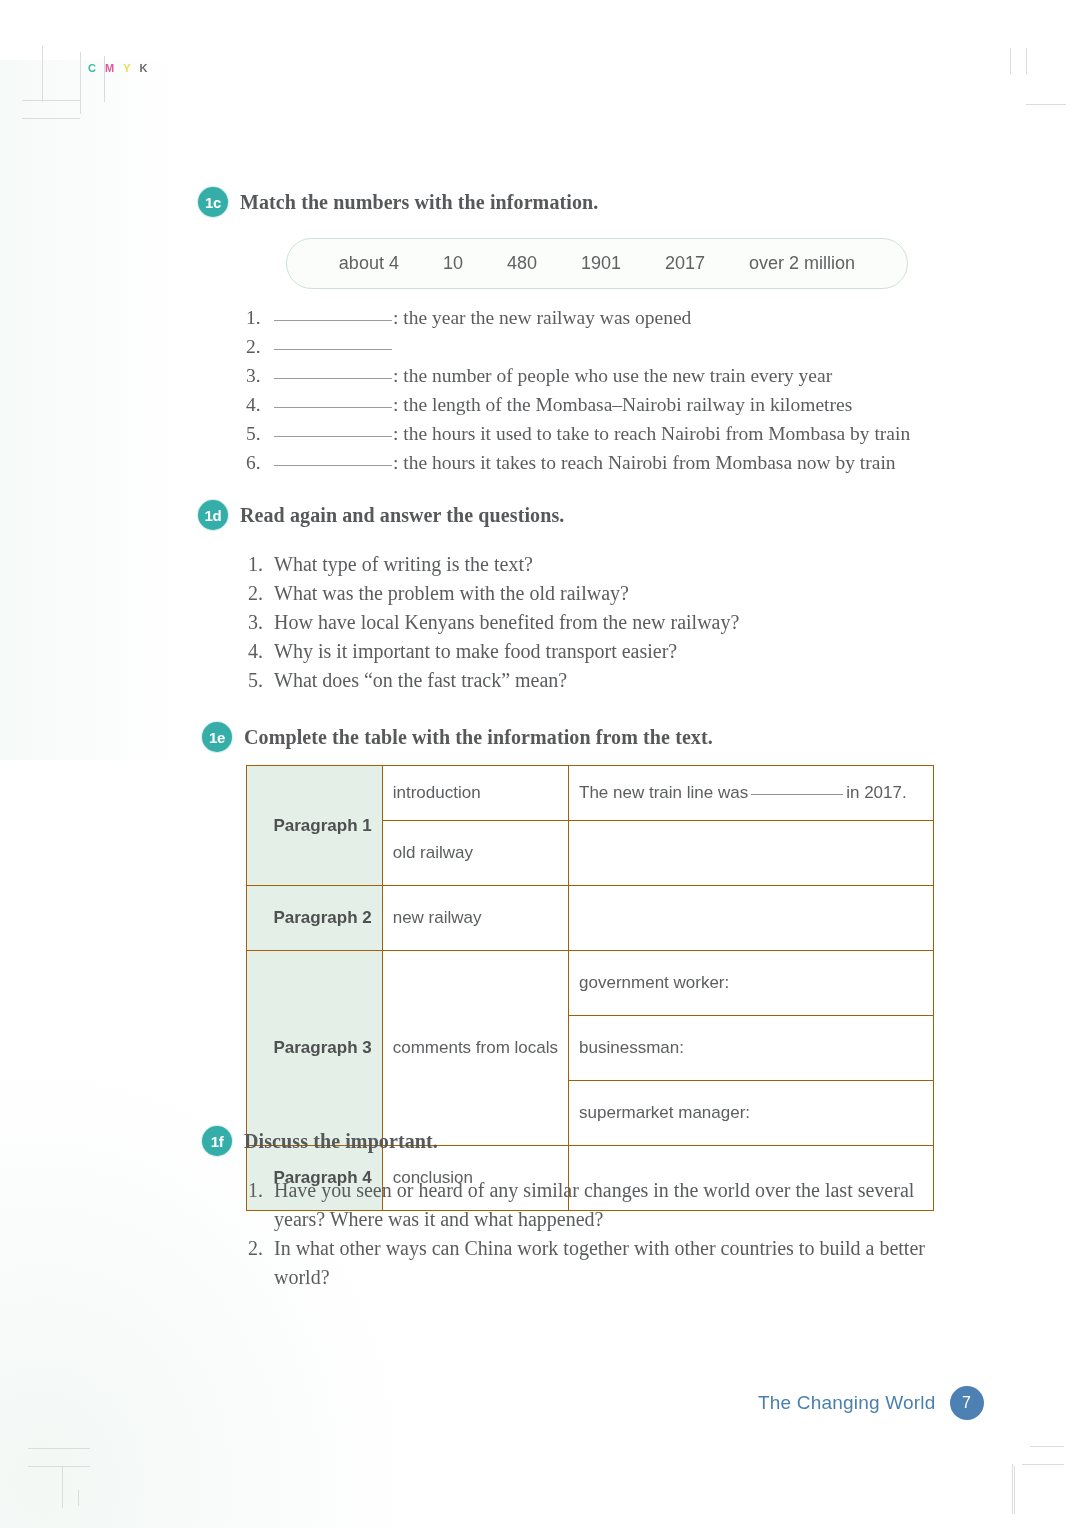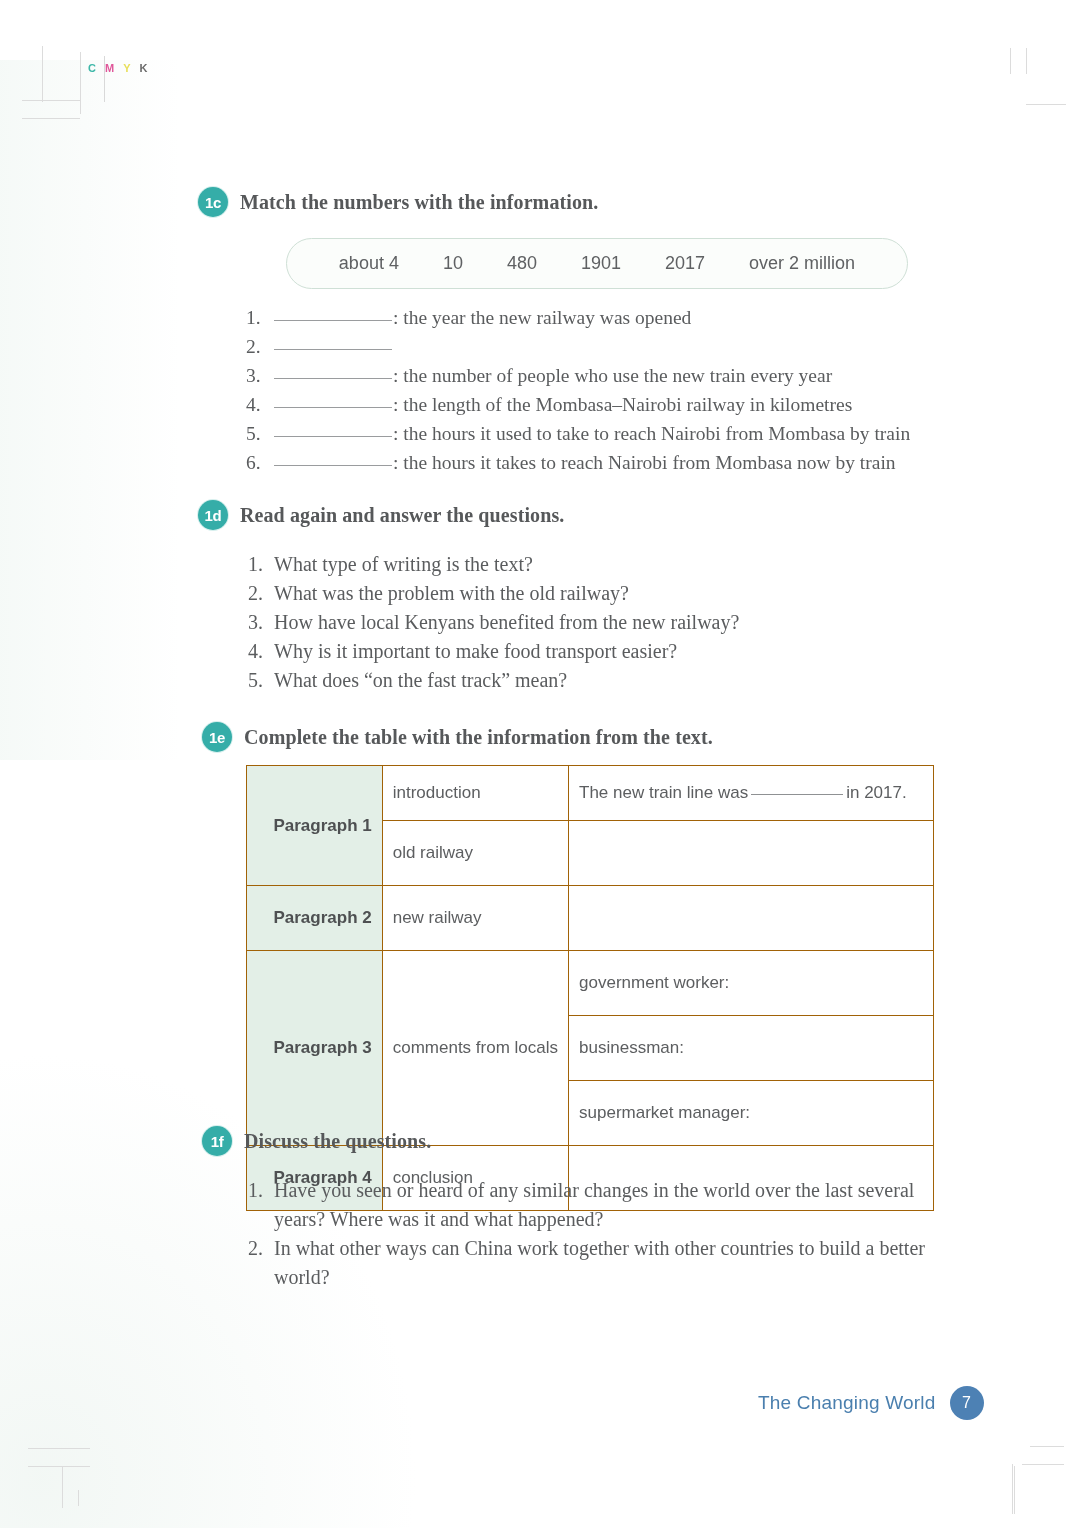--- a/index.html
+++ b/index.html
@@ -375,21 +375,21 @@
           <td class="para">Paragraph 4</td>
           <td class="kind tall">conclusion</td>
           <td class="fill tall"></td>
         </tr>
       </tbody>
     </table>
 
     <div class="exercise" style="left:202px; top:1126px;">
       <div class="ex-head">
         <div class="badge">1f</div>
-        <div class="ex-title">Discuss the questions.</div>
+        <div class="ex-title">Discuss the important.</div>
       </div>
     </div>
 
     <div class="num-list" style="left:248px; top:1176px; width:700px;">
       <div class="qrow">
         <span class="num-idx">1.</span>
         <span class="qtext q-wrap">Have you seen or heard of any similar changes in the world over the last several years? Where was it and what happened?</span>
       </div>
       <div class="qrow">
         <span class="num-idx">2.</span>

